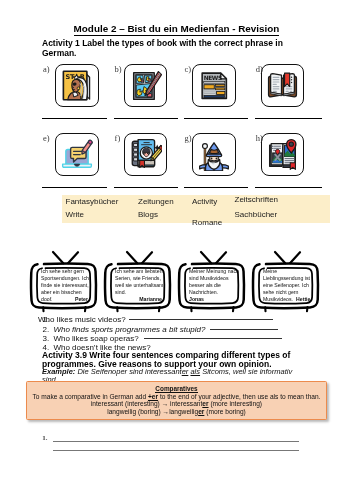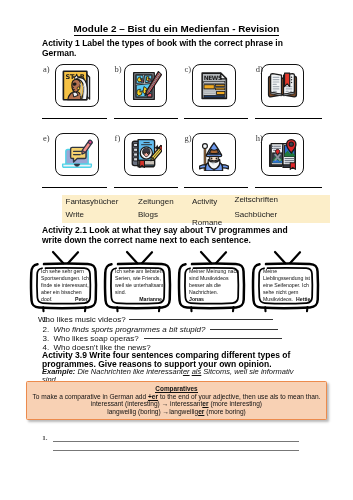--- a/index.html
+++ b/index.html
@@ -309,24 +309,20 @@
       <div class="cell" style="left: 3.5px; top: 1.8px;">Fantasybücher</div>
       <div class="cell" style="left: 76px; top: 1.8px;">Zeitungen</div>
       <div class="cell" style="left: 130px; top: 1.8px;">Activity</div>
       <div class="cell" style="left: 172.5px; top: 0;">Zeitschriften</div>
       <div class="cell" style="left: 3.5px; top: 15.1px;">Write</div>
       <div class="cell" style="left: 76px; top: 15.1px;">Blogs</div>
       <div class="cell" style="left: 130px; top: 23px;">Romane</div>
       <div class="cell" style="left: 172.5px; top: 15.1px;">Sachbücher</div>
     </div>
 
-  <div class="act" style="left:42px;top:226.2px;width:250px;">
-    <span>Activity 2.1</span>
-    <span>Look at what they say about TV programmes and write down the correct name next to each sentence.</span>
-  </div>
 
   <div id="tvrow">
       <div class="tvwrap" style="left: 29px; top: 248px; width: 70px; height: 66px;">
         <span>
           <svg width="70" height="66" viewBox="0 0 140 132" style="position:absolute;left:0;top:0;">
 <g fill="none" stroke="#000" stroke-linecap="round" stroke-linejoin="round">
  <path d="M48 8 L68.5 30.5" stroke-width="4.4"></path>
  <path d="M98 8.5 L78 30.5" stroke-width="4.4"></path>
  <path d="M28.5 118.5 L29 126.5 M113 118 L112 126.5" stroke-width="4.2"></path>
  <path d="M17 32.5 C8 34 5 38.5 4.5 50 C3.9 66 4.1 92 5.1 105 C5.9 114.5 9.5 118.5 20 119 C45 120.4 96 120 118 118.8 C128.5 118 133 114 133.5 103 C134.1 88 133.9 60 133.1 47 C132.5 36.5 128.7 32.5 117.5 32 C94 31 53 31.2 30 32.2" stroke-width="5"></path>
@@ -424,21 +420,21 @@
       <div class="qline" style="left: 143.6px; top: 337.5px; width: 138.2px;"></div>
     </div>
 
   <div class="act" style="left:42px;top:350.5px;width:253px;">
     <span>Activity 3.9</span>
     <span>Write four sentences comparing different types of programmes. Give reasons to support your own opinion.</span>
   </div>
 
   <div class="ex" style="left:42px;top:367.5px;width:256px;">
     <b>Example:</b>
-    <span>Die Nachrichten like interessant</span><u>er</u><span> </span><u>als</u><span> Sitcoms, weil sie informativ sind.</span>
+    <span>Die Seifenoper sind interessant</span><u>er</u><span> </span><u>als</u><span> Sitcoms, weil sie informativ sind.</span>
   </div>
 
   <div class="cmp" id="cmp" style="left: 26px; top: 380.5px; width: 301px; height: 39.5px; background: rgb(248, 209, 180);">
     <div class="h" style="top:3.2px;"><span>Comparatives</span></div>
     <div class="l" style="top:11.4px;"><span>To make a comparative in German add </span><b><u>+er</u></b><span> to the end of your adjective, then use als to mean than.</span></div>
     <div class="l" style="top:18.8px;"><span>interessant (interesting) → interessant</span><b><u>er</u></b><span> (more interesting)</span></div>
     <div class="l" style="top:26.2px;"><span>langweilig (boring) →langweilig</span><b><u>er</u></b><span> (more boring)</span></div>
   </div>
 
   <div id="answers">

